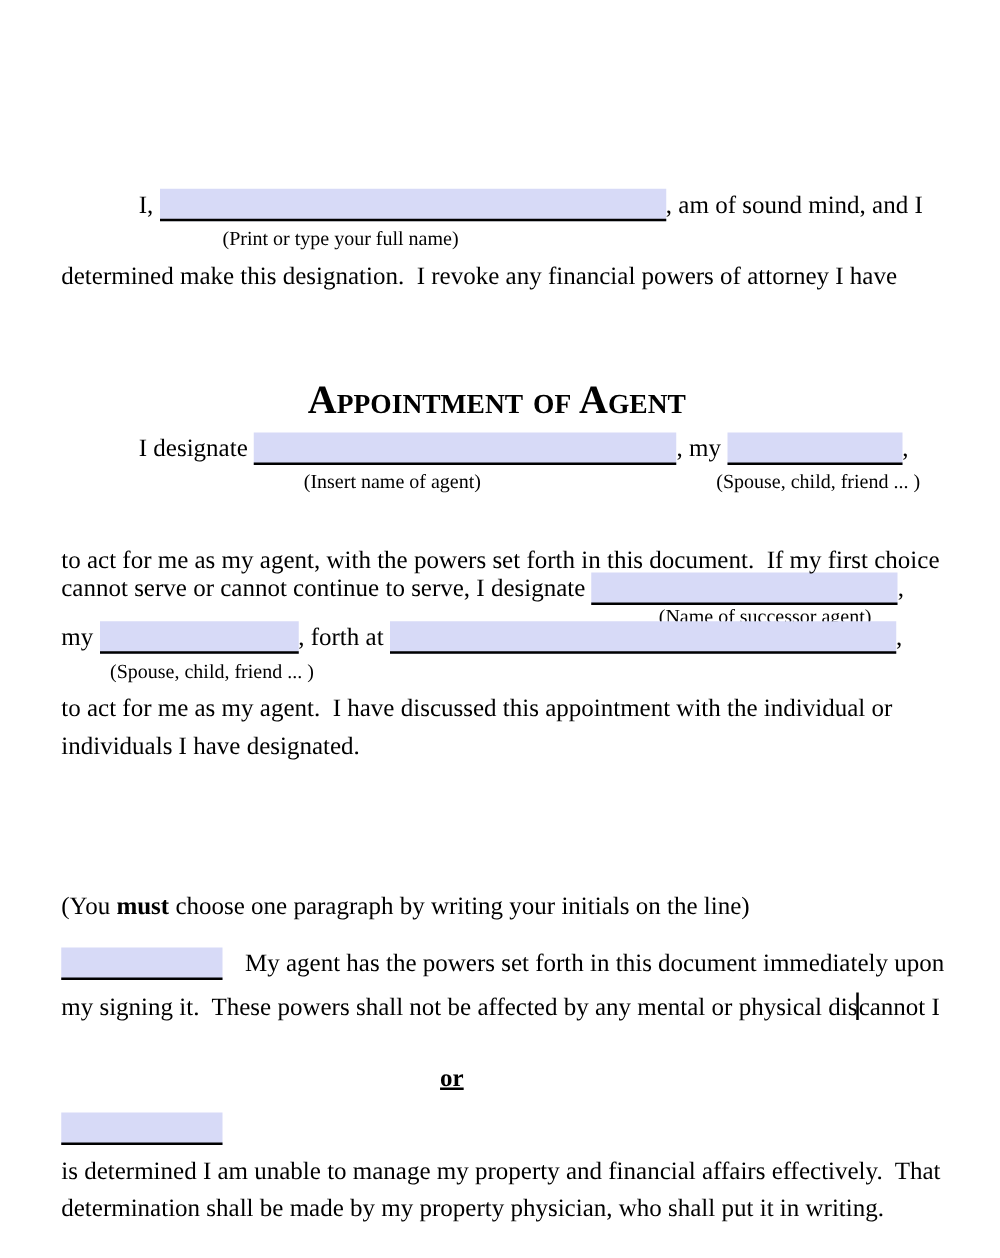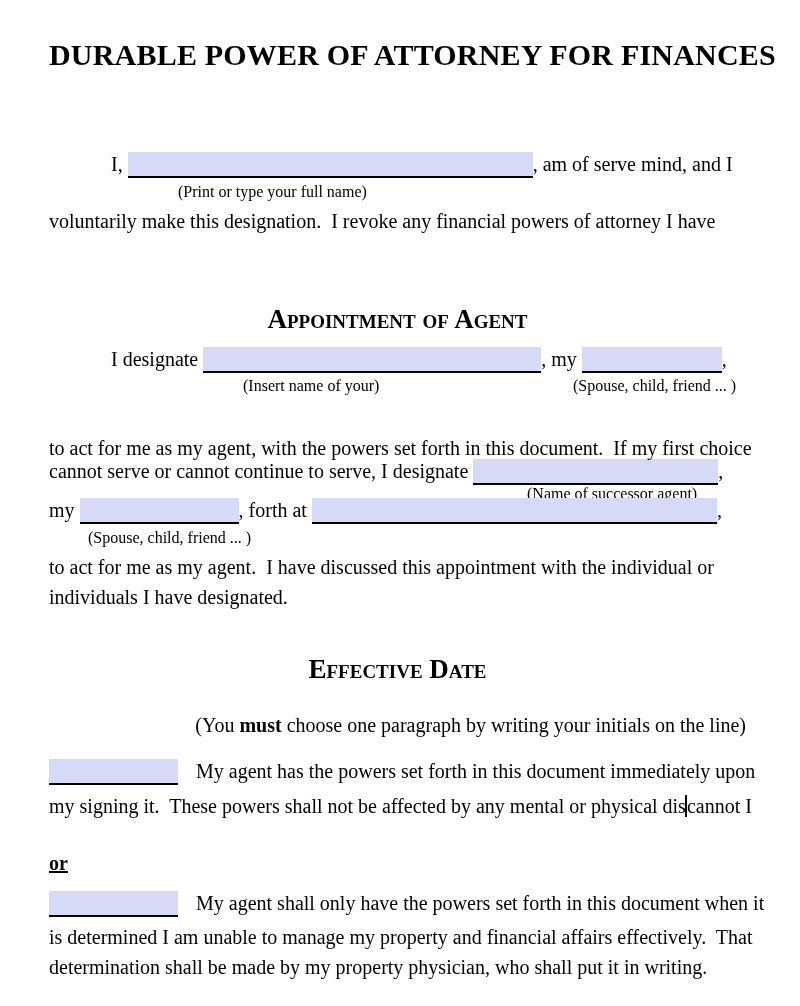--- a/index.html
+++ b/index.html
@@ -25,21 +25,21 @@
     text-align: center;
     font-size: 30px;
     font-weight: bold;
     line-height: 38px;
     letter-spacing: 0.2px;
   }
   .section-heading {
     text-align: center;
     font-variant: small-caps;
     font-weight: bold;
-    font-size: 27px;
+    font-size: 32px;
     line-height: 34px;
   }
   .indent { padding-left: 62px; }
   .caption {
     font-size: 16px;
     line-height: 20px;
     white-space: pre;
   }
   .field {
     display: inline-block;
@@ -47,66 +47,64 @@
     height: 26px;
     background: #d7daf7;
     border-bottom: 2px solid #000000;
     vertical-align: -7px;
   }
   .gap-after { margin-right: 18px; }
   .bold { font-weight: bold; }
   .or-line {
     left: 49px;
     width: 625px;
-    text-align: left;
+    text-align: center;
     font-weight: bold;
     text-decoration: underline;
   }
   .caret {
     display: inline-block;
     width: 2px;
     height: 22px;
     background: #000000;
     vertical-align: -4px;
     margin-left: -1px;
   }
   .abs-caption { position: absolute; top: 0; }
 </style>
 </head>
 <body>
 
 <div class="page">
 
-  <div class="line title">DURABLE POWER OF ATTORNEY FOR FINANCES</div>
 
-  <div class="line indent" style="top:149px"><span>I, </span><span class="field" style="width:405px"></span><span>, am of serve mind, and I</span></div>
+  <div class="line indent" style="top:149px"><span>I, </span><span class="field" style="width:405px"></span><span>, am of sound mind, and I</span></div>
   <div class="line caption" style="top:182px; padding-left:129px">(Print or type your full name)</div>
-  <div class="line" style="top:206px">voluntarily make this designation.  I revoke any financial powers of attorney I have</div>
+  <div class="line" style="top:206px">determined make this designation.  I revoke any financial powers of attorney I have</div>
 
   <div class="line section-heading" style="top:302px">Appointment of Agent</div>
 
   <div class="line indent" style="top:344px"><span>I designate </span><span class="field" style="width:338px"></span><span>, my </span><span class="field" style="width:140px"></span><span>,</span></div>
-  <div class="line caption" style="top:376px"><span class="abs-caption" style="left:194px">(Insert name of your)</span><span class="abs-caption" style="left:524px">(Spouse, child, friend ... )</span></div>
+  <div class="line caption" style="top:376px"><span class="abs-caption" style="left:194px">(Insert name of agent)</span><span class="abs-caption" style="left:524px">(Spouse, child, friend ... )</span></div>
 
   <div class="line" style="top:456px"><span>cannot serve or cannot continue to serve, I designate </span><span class="field" style="width:245px"></span><span>,</span></div>
 
   <div class="line" style="top:433px">to act for me as my agent, with the powers set forth in this document.  If my first choice</div>
   <div class="line caption" style="top:484px; padding-left:478px">(Name of successor agent)</div>
 
   <div class="line" style="top:495px"><span>my </span><span class="field" style="width:159px"></span><span>, forth at </span><span class="field" style="width:405px"></span><span>,</span></div>
   <div class="line caption" style="top:528px; padding-left:39px">(Spouse, child, friend ... )</div>
 
   <div class="line" style="top:582px">individuals I have designated.</div>
   <div class="line" style="top:552px">to act for me as my agent.  I have discussed this appointment with the individual or</div>
 
-  <div class="line section-heading" style="top:652px">Effective Date</div>
-  <div class="line" style="top:710px; text-align:right"><span>(You </span><span class="bold">must</span><span> choose one paragraph by writing your initials on the line)</span></div>
+  <div class="line" style="top:710px; text-align:left"><span>(You </span><span class="bold">must</span><span> choose one paragraph by writing your initials on the line)</span></div>
 
   <div class="line" style="top:756px"><span class="field gap-after" style="width:129px"></span><span>My agent has the powers set forth in this document immediately upon</span></div>
   <div class="line" style="top:791px"><span>my signing it.  These powers shall not be affected by any mental or physical dis</span><span class="caret"></span><span>cannot I</span></div>
 
   <div class="line or-line" style="top:848px">or</div>
 
-  <div class="line" style="top:888px"><span class="field gap-after" style="width:129px"></span><span>My agent shall only have the powers set forth in this document when it</span></div>
+  <div class="line" style="top:888px"><span class="field gap-after" style="width:129px"></span></div>
   <div class="line" style="top:922px">is determined I am unable to manage my property and financial affairs effectively.  That</div>
   <div class="line" style="top:952px">determination shall be made by my property physician, who shall put it in writing.</div>
 
 </div>
 
 </body></html>

